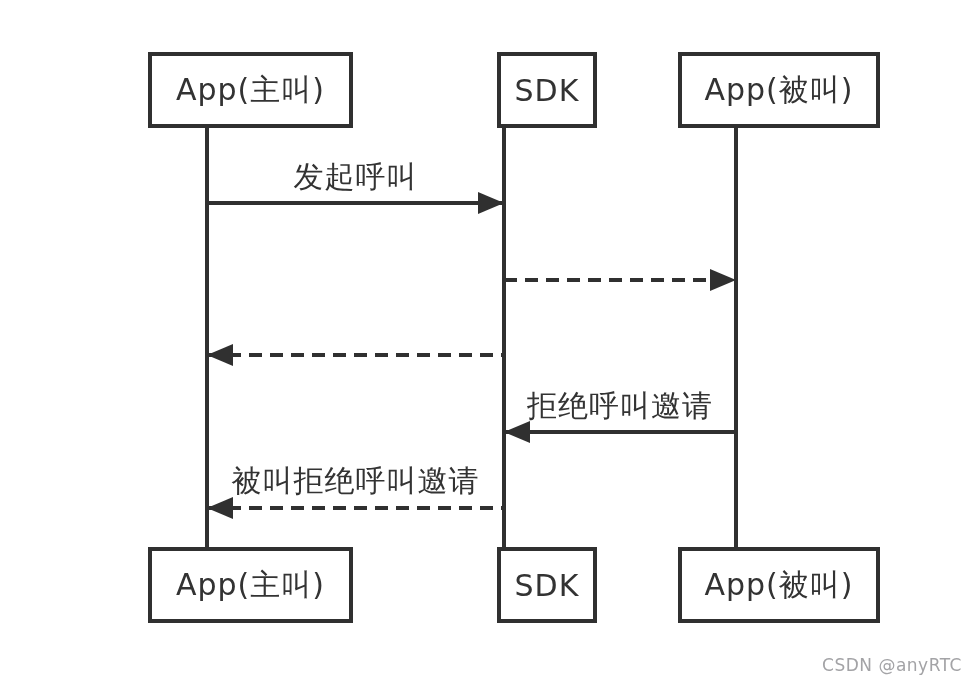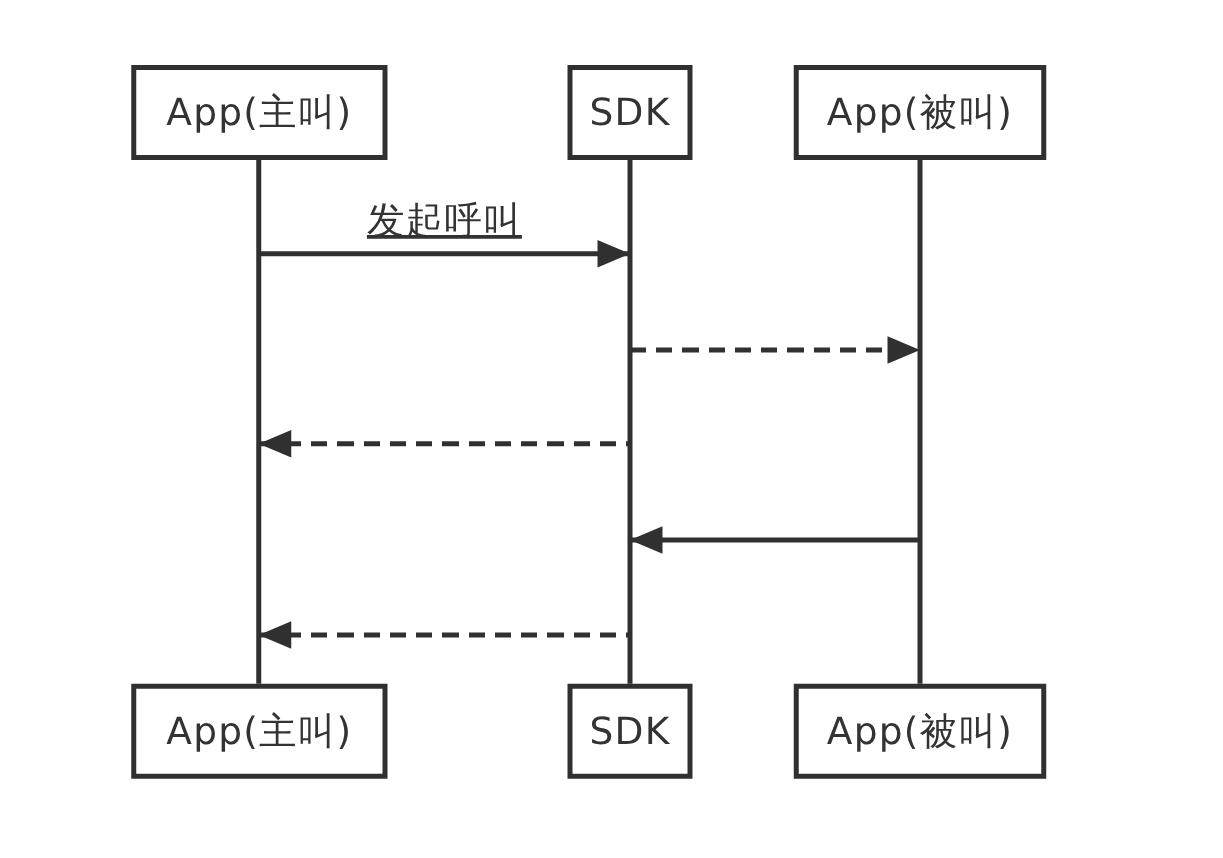--- a/index.html
+++ b/index.html
@@ -14,20 +14,21 @@
   .diagram { position:absolute; inset:0; background:#ffffff; }
 
   .actor-box {
     position:absolute;
     height:76px;
     border:4px solid #303030;
     background:#ffffff;
     display:flex;
     align-items:center;
     justify-content:center;
+    margin-left:43px;
   }
   .actor-label {
     font-size:30px;
     color:#333333;
     letter-spacing:1px;
     white-space:nowrap;
   }
 
   .lifeline {
     position:absolute;
@@ -54,21 +55,20 @@
 
   .msg-label {
     position:absolute;
     height:38px;
     line-height:38px;
     text-align:center;
     font-size:30px;
     color:#333333;
     letter-spacing:1px;
     white-space:nowrap;
-    text-decoration:underline;
   }
 
   .watermark {
     position:absolute;
     right:16px;
     bottom:11px;
     font-size:17px;
     color:#a3a3a6;
     letter-spacing:0.5px;
   }
@@ -95,29 +95,32 @@
   <div class="msg-label" style="left:207px;top:158px;width:297px">发起呼叫</div>
   <div class="msg-line solid" style="left:207px;top:201px;width:297px"></div>
   <div class="arrowhead right" style="left:478px;top:192px"></div>
 
   <div class="msg-line dashed" style="left:504px;top:278px;width:232px"></div>
   <div class="arrowhead right" style="left:710px;top:269px"></div>
 
   <div class="msg-line dashed" style="left:207px;top:353px;width:297px"></div>
   <div class="arrowhead left" style="left:207px;top:344px"></div>
 
+  <div class="msg-label" style="left:504px;top:387px;width:232px">拒绝呼叫邀请</div>
   <div class="msg-line solid" style="left:504px;top:430px;width:232px"></div>
   <div class="arrowhead left" style="left:504px;top:421px"></div>
 
+  <div class="msg-label" style="left:207px;top:462px;width:297px">被叫拒绝呼叫邀请</div>
   <div class="msg-line dashed" style="left:207px;top:506px;width:297px"></div>
   <div class="arrowhead left" style="left:207px;top:497px"></div>
 
   <div class="actor-box" style="left:105px;top:547px;width:205px">
     <span class="actor-label">App(主叫)</span>
   </div>
   <div class="actor-box" style="left:454px;top:547px;width:100px">
     <span class="actor-label">SDK</span>
   </div>
   <div class="actor-box" style="left:635px;top:547px;width:202px">
     <span class="actor-label">App(被叫)</span>
   </div>
 
+  <div class="watermark">CSDN @anyRTC</div>
 </div>
 
 </body></html>

